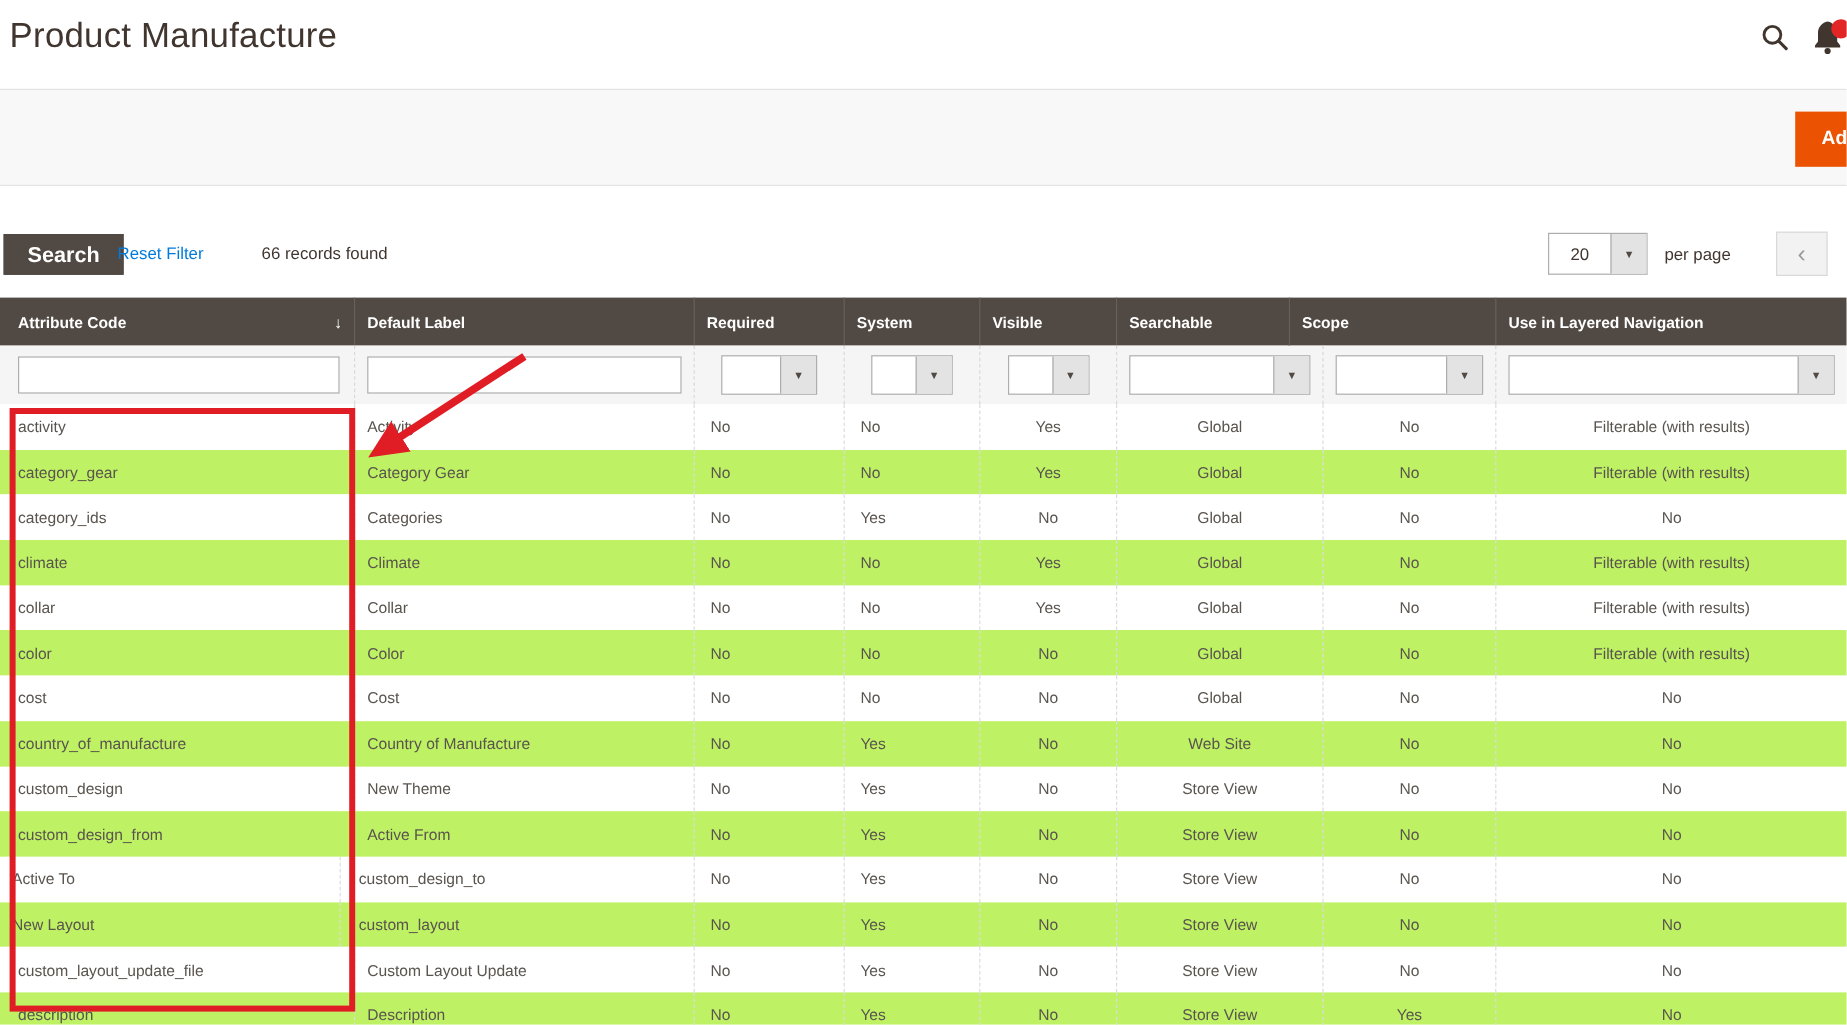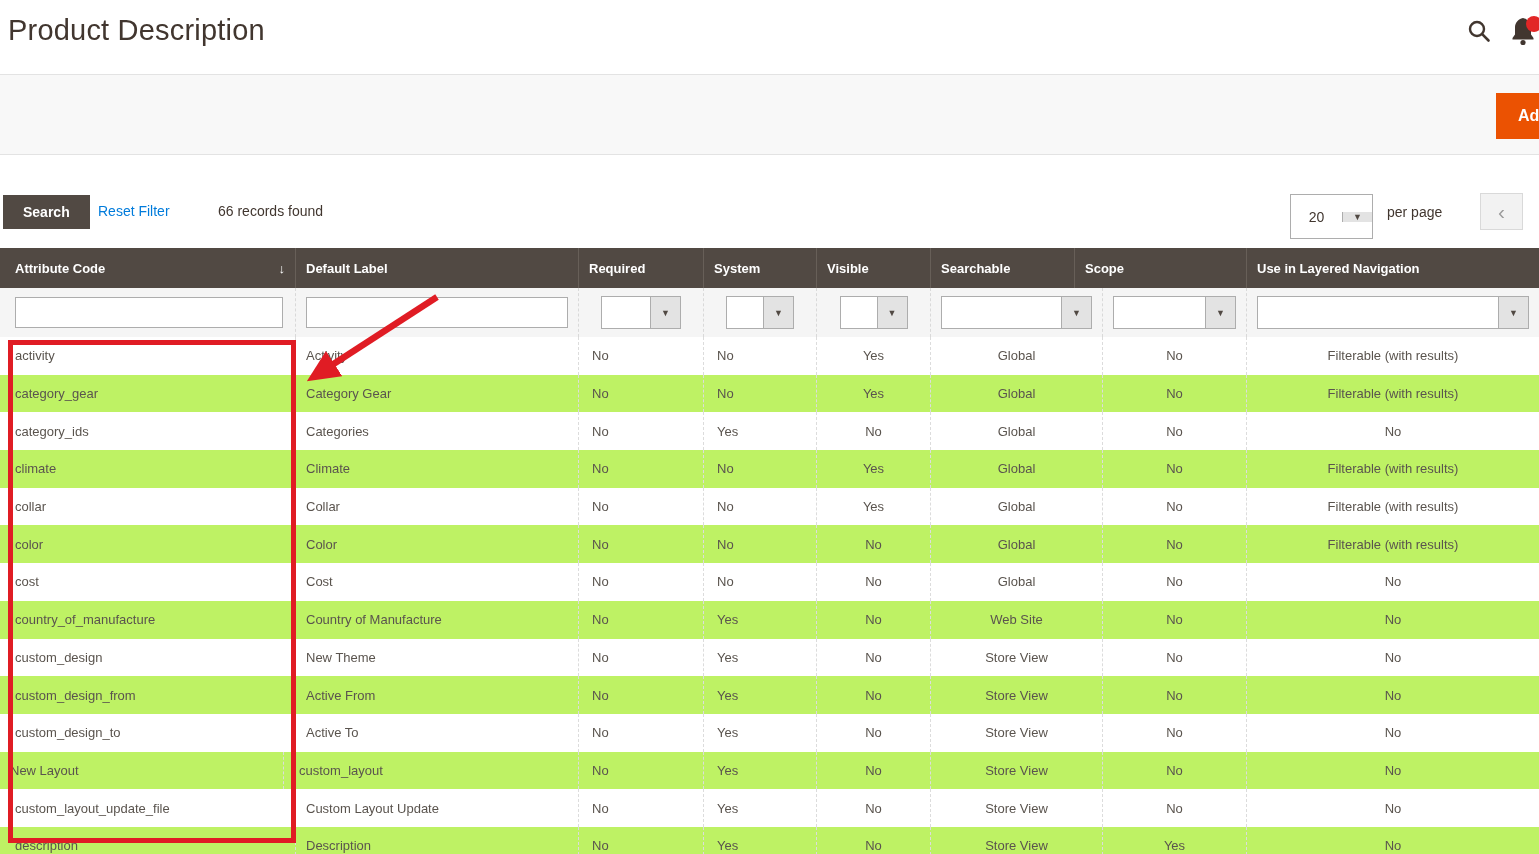--- a/index.html
+++ b/index.html
@@ -16,26 +16,26 @@
   
   .band { position:absolute; left:0; top:74px; width:1539px; height:81px; background:#f8f8f8;
           border-top:1px solid #e3e3e3; border-bottom:1px solid #e3e3e3; }
   .add-btn { position:absolute; left:1496px; top:18px; height:46px; width:160px;
              background:var(--accent_orange,#eb5202); color:#fff; border:0; font-family:inherit;
              font-size:16px; font-weight:700; text-align:left; padding:0 0 0 22px; cursor:pointer; }
 
   
   .search-btn { position:absolute; left:3px; top:195px; height:34px; padding:0 19px;
                 background:var(--header_brown,#514943); color:#fff; border:1px solid #514943;
-                font-family:inherit; font-size:14px; font-weight:700; cursor:pointer; }
+                font-family:inherit; font-size:18px; font-weight:700; cursor:pointer; }
   .reset-link { position:absolute; left:98px; top:203px; font-size:14px;
                 color:var(--link_blue,#007bdb); text-decoration:none; cursor:pointer; }
   .records { position:absolute; left:218px; top:203px; font-size:14px; color:#41362f;text-align:right; }
-  .psel { position:absolute; left:1290px; top:194px; width:83px; height:45px; display:flex;
-          border:1px solid #adadad; background:#fff; cursor:pointer;align-items:center; }
+  .psel { position:absolute; left:1290px; top:194px; width:83px; height:35px; display:flex;
+          border:1px solid #adadad; background:#fff; cursor:pointer; }
   .psel .pval { flex:1; display:flex; align-items:center; justify-content:center;
                 font-size:14px; color:#41362f; }
   .psel .caret, .msel .caret { width:30px; background:#e3e3e3; border-left:1px solid #adadad;
                 display:flex; align-items:center; justify-content:center; font-size:9px; color:#514943; }
   .plabel { position:absolute; left:1387px; top:204px; font-size:14px; color:#41362f; }
   .prev-btn { position:absolute; left:1480px; top:193px; width:43px; height:37px;
               background:#f2f2f2; border:1px solid #d9d9d9; color:#9b9b9b; font-size:21px;
               font-family:inherit; line-height:1; cursor:default; }
 
   
@@ -74,21 +74,21 @@
   
   .red-box { position:absolute; left:8px; top:340px; width:288px; height:503px;
              border:5px solid var(--annotation_red,#e01c24); z-index:20; pointer-events:none; }
   .arrow-svg { position:absolute; left:0; top:0; z-index:21; pointer-events:none; }
 </style>
 </head>
 <body>
 
 <div class="page">
 
-  <h1 class="page-title">Product Description</h1>
+  <h1 class="page-title">Product Manufacture</h1>
 
   <span class="icon-search">
     <svg width="26" height="26" viewBox="0 0 26 26">
       <circle cx="11" cy="11" r="7" fill="none" stroke="#41362f" stroke-width="2.4"></circle>
       <line x1="16.2" y1="16.2" x2="22.5" y2="22.5" stroke="#41362f" stroke-width="2.6" stroke-linecap="round"></line>
     </svg>
   </span>
 
   <span class="icon-bell">
     <svg width="30" height="32" viewBox="0 0 30 32">
@@ -268,22 +268,22 @@
       <span class="cell c0">custom_design_from</span>
       <span class="cell c1">Active From</span>
       <span class="cell c2 leftpad">No</span>
       <span class="cell c3 leftpad">Yes</span>
       <span class="cell c4 center">No</span>
       <span class="cell c5 center">Store View</span>
       <span class="cell c6 center">No</span>
       <span class="cell c7 center">No</span>
     </div>
         <div class="trow">
+      <span class="cell c1">Active To</span>
       <span class="cell c0">custom_design_to</span>
-      <span class="cell c1">Active To</span>
       <span class="cell c2 leftpad">No</span>
       <span class="cell c3 leftpad">Yes</span>
       <span class="cell c4 center">No</span>
       <span class="cell c5 center">Store View</span>
       <span class="cell c6 center">No</span>
       <span class="cell c7 center">No</span>
     </div>
         <div class="trow stripe">
       <span class="cell c1">New Layout</span>
       <span class="cell c0">custom_layout</span>

